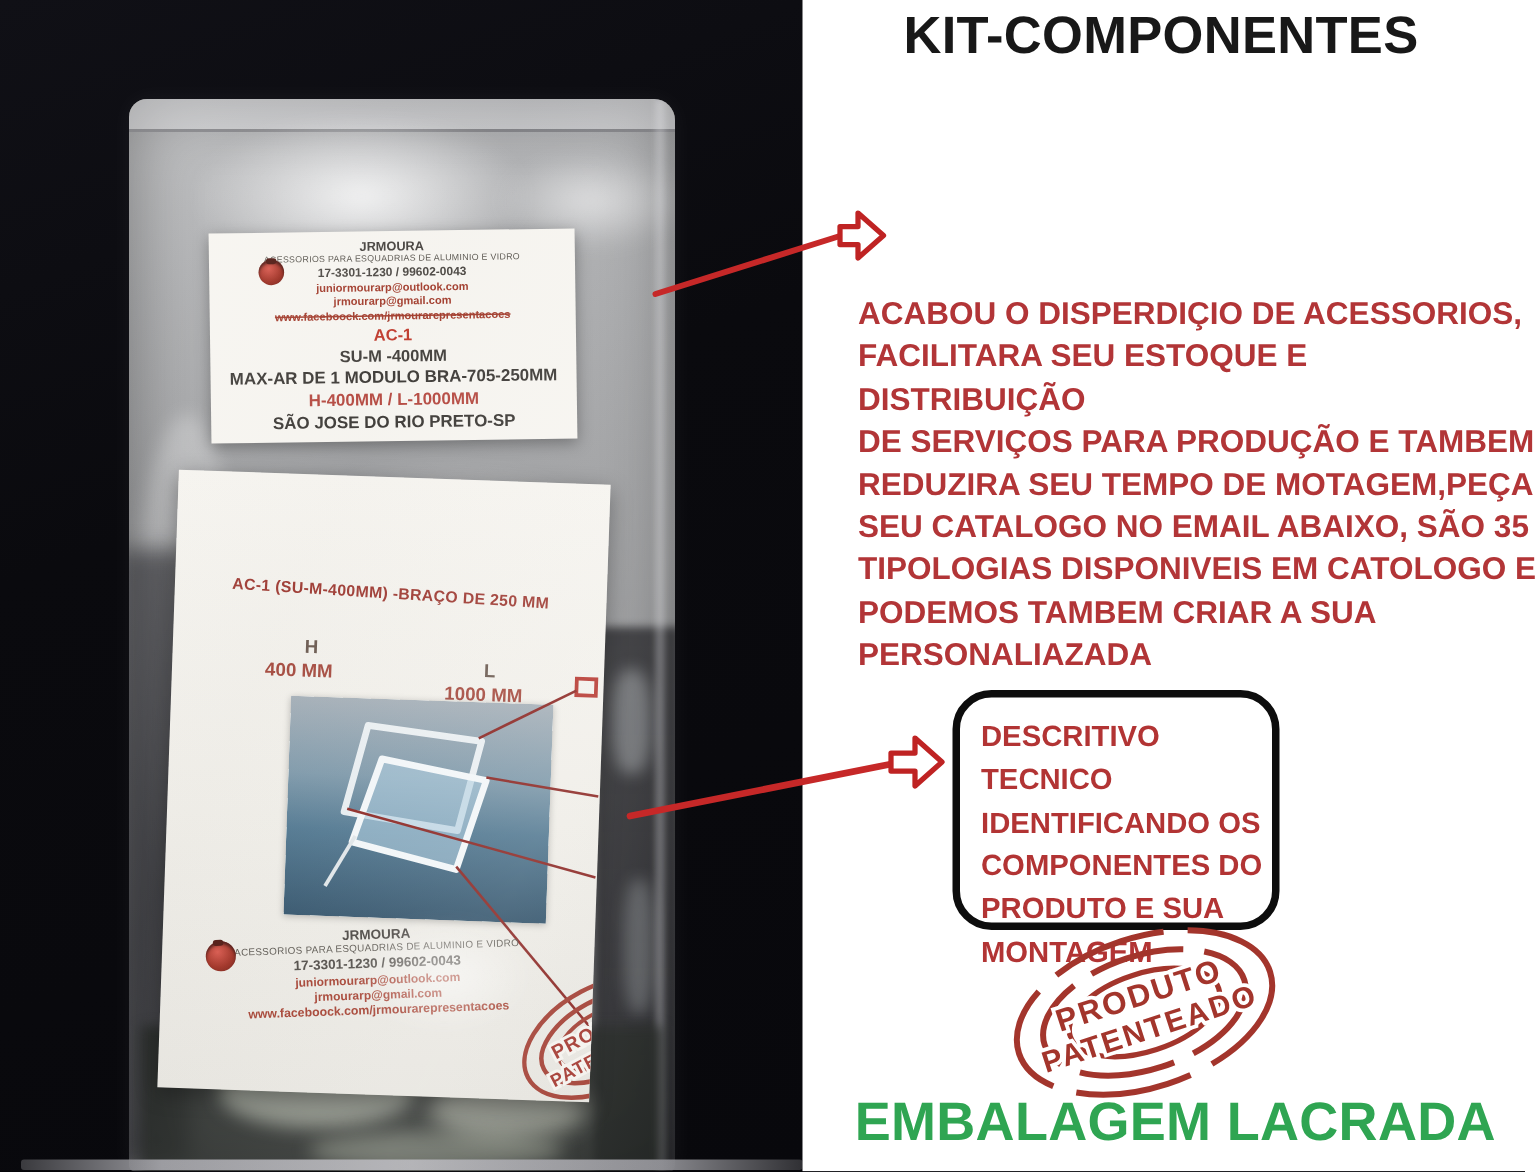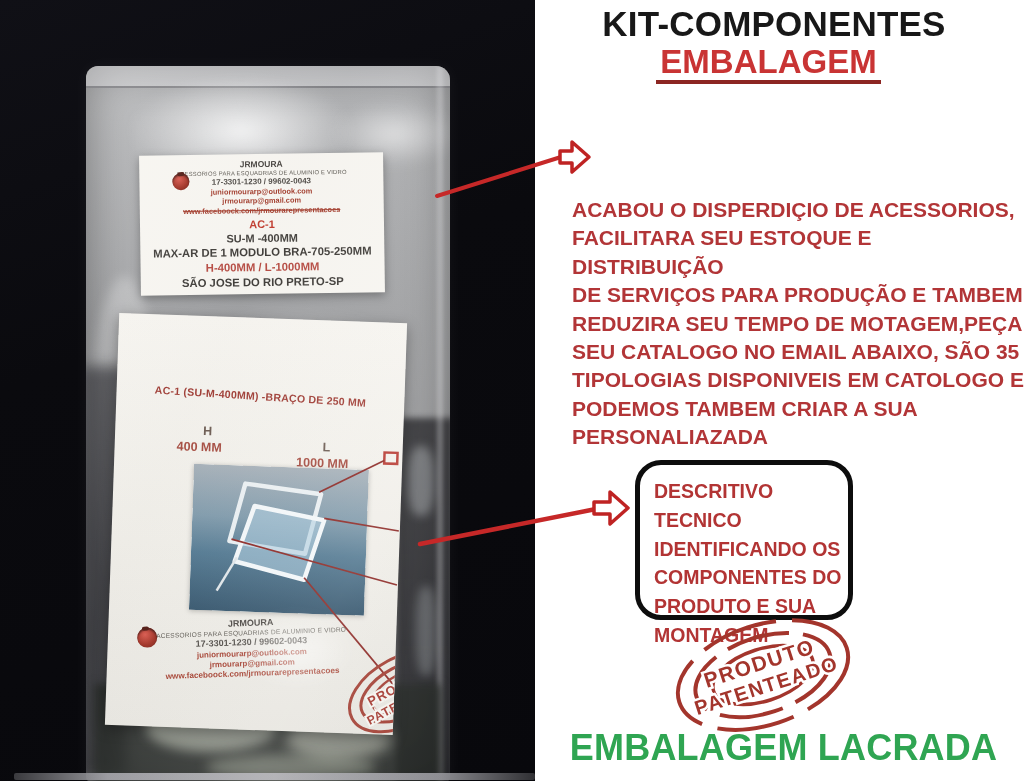--- a/index.html
+++ b/index.html
@@ -188,23 +188,20 @@
       </div>
 
       <div class="sheen"></div>
       <div class="glintPaper"></div>
     </div>
     <div class="floor-strip"></div>
   </div>
 
   <div class="panel">
     <div class="p-title-main">KIT-COMPONENTES</div>
-    <div class="p-sub-wrap">
-      <span class="p-subtitle">EMBALAGEM</span>
-    </div>
     <div class="bodytext">ACABOU O DISPERDIÇIO DE ACESSORIOS,
 FACILITARA SEU ESTOQUE E DISTRIBUIÇÃO
 DE SERVIÇOS PARA PRODUÇÃO E TAMBEM
 REDUZIRA SEU TEMPO DE MOTAGEM,PEÇA
 SEU CATALOGO NO EMAIL ABAIXO, SÃO 35
 TIPOLOGIAS DISPONIVEIS EM CATOLOGO E
 PODEMOS TAMBEM CRIAR A SUA
 PERSONALIAZADA</div>
     <div class="callout2">DESCRITIVO TECNICO
 IDENTIFICANDO OS

